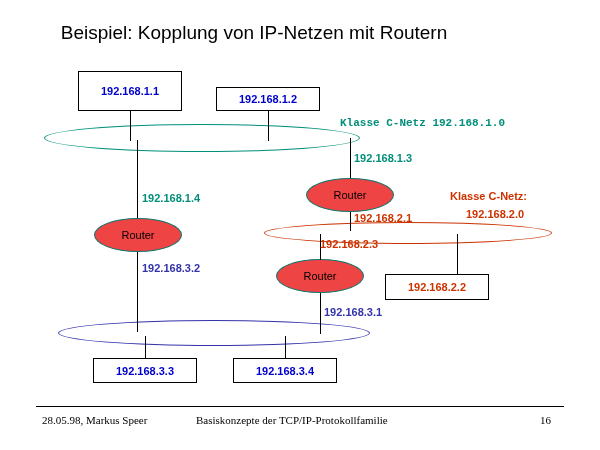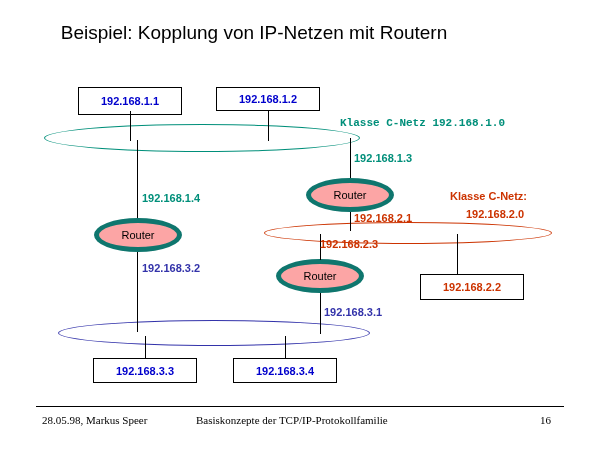--- a/index.html
+++ b/index.html
@@ -35,23 +35,23 @@
     display: flex;
     align-items: center;
     justify-content: center;
     box-sizing: border-box;
   }
   .host-blue { color: #0000cc; }
   .host-red  { color: #cc3300; }
 
   .router {
     position: absolute;
-    border: 5px solid #0f766e;
+    border: 1px solid #0f766e;
     border-radius: 50%;
-    background: #fca5a5;
+    background: #ef4444;
     font-size: 11px;
     color: #000000;
     display: flex;
     align-items: center;
     justify-content: center;
     box-sizing: border-box;
   }
 
   .net-ellipse {
     position: absolute;
@@ -103,21 +103,21 @@
 <body>
 
 <div id="page">
 
   <div id="title">Beispiel: Kopplung von IP-Netzen mit Routern</div>
 
   <div class="net-ellipse net-teal" style="left:44px; top:124px; width:316px; height:28px;"></div>
 
   <div class="lbl lbl-teal" style="left:340px; top:117px;font-family:Liberation Mono, monospace;">Klasse C-Netz 192.168.1.0</div>
 
-  <div class="host-box host-blue" style="left:78px; top:87px; width:104px; height:28px;">192.168.1.1</div>
+  <div class="host-box host-blue" style="left:78px; top:71px; width:104px; height:40px;">192.168.1.1</div>
 
   <div class="host-box host-blue" style="left:216px; top:87px; width:104px; height:24px;">192.168.1.2</div>
 
   <div class="line vline" style="left:130px; top:111px; height:30px;"></div>
   <div class="line vline" style="left:268px; top:111px; height:30px;"></div>
 
   <div class="line vline" style="left:350px; top:138px; height:44px;"></div>
   <div class="lbl lbl-teal" style="left:354px; top:152px;">192.168.1.3</div>
 
   <div class="line vline" style="left:137px; top:140px; height:78px;"></div>
@@ -134,21 +134,21 @@
   <div class="lbl lbl-red" style="left:450px; top:190px;">Klasse C-Netz:</div>
   <div class="lbl lbl-red" style="left:466px; top:208px;">192.168.2.0</div>
 
   <div class="line vline" style="left:350px; top:212px; height:19px;"></div>
   <div class="lbl lbl-red" style="left:354px; top:212px;">192.168.2.1</div>
 
   <div class="line vline" style="left:320px; top:234px; height:26px;"></div>
   <div class="lbl lbl-red" style="left:320px; top:238px;">192.168.2.3</div>
 
   <div class="line vline" style="left:457px; top:234px; height:40px;"></div>
-  <div class="host-box host-red" style="left:420px; top:274px; width:104px; height:26px;">192.168.2.2</div>
+  <div class="host-box host-red" style="left:385px; top:274px; width:104px; height:26px;">192.168.2.2</div>
 
   <div class="net-ellipse net-navy" style="left:58px; top:320px; width:312px; height:26px;"></div>
 
 
   <div class="line vline" style="left:320px; top:293px; height:41px;"></div>
   <div class="lbl lbl-navy" style="left:324px; top:306px;">192.168.3.1</div>
 
   <div class="line vline" style="left:137px; top:252px; height:80px;"></div>
   <div class="lbl lbl-navy" style="left:142px; top:262px;">192.168.3.2</div>
 

